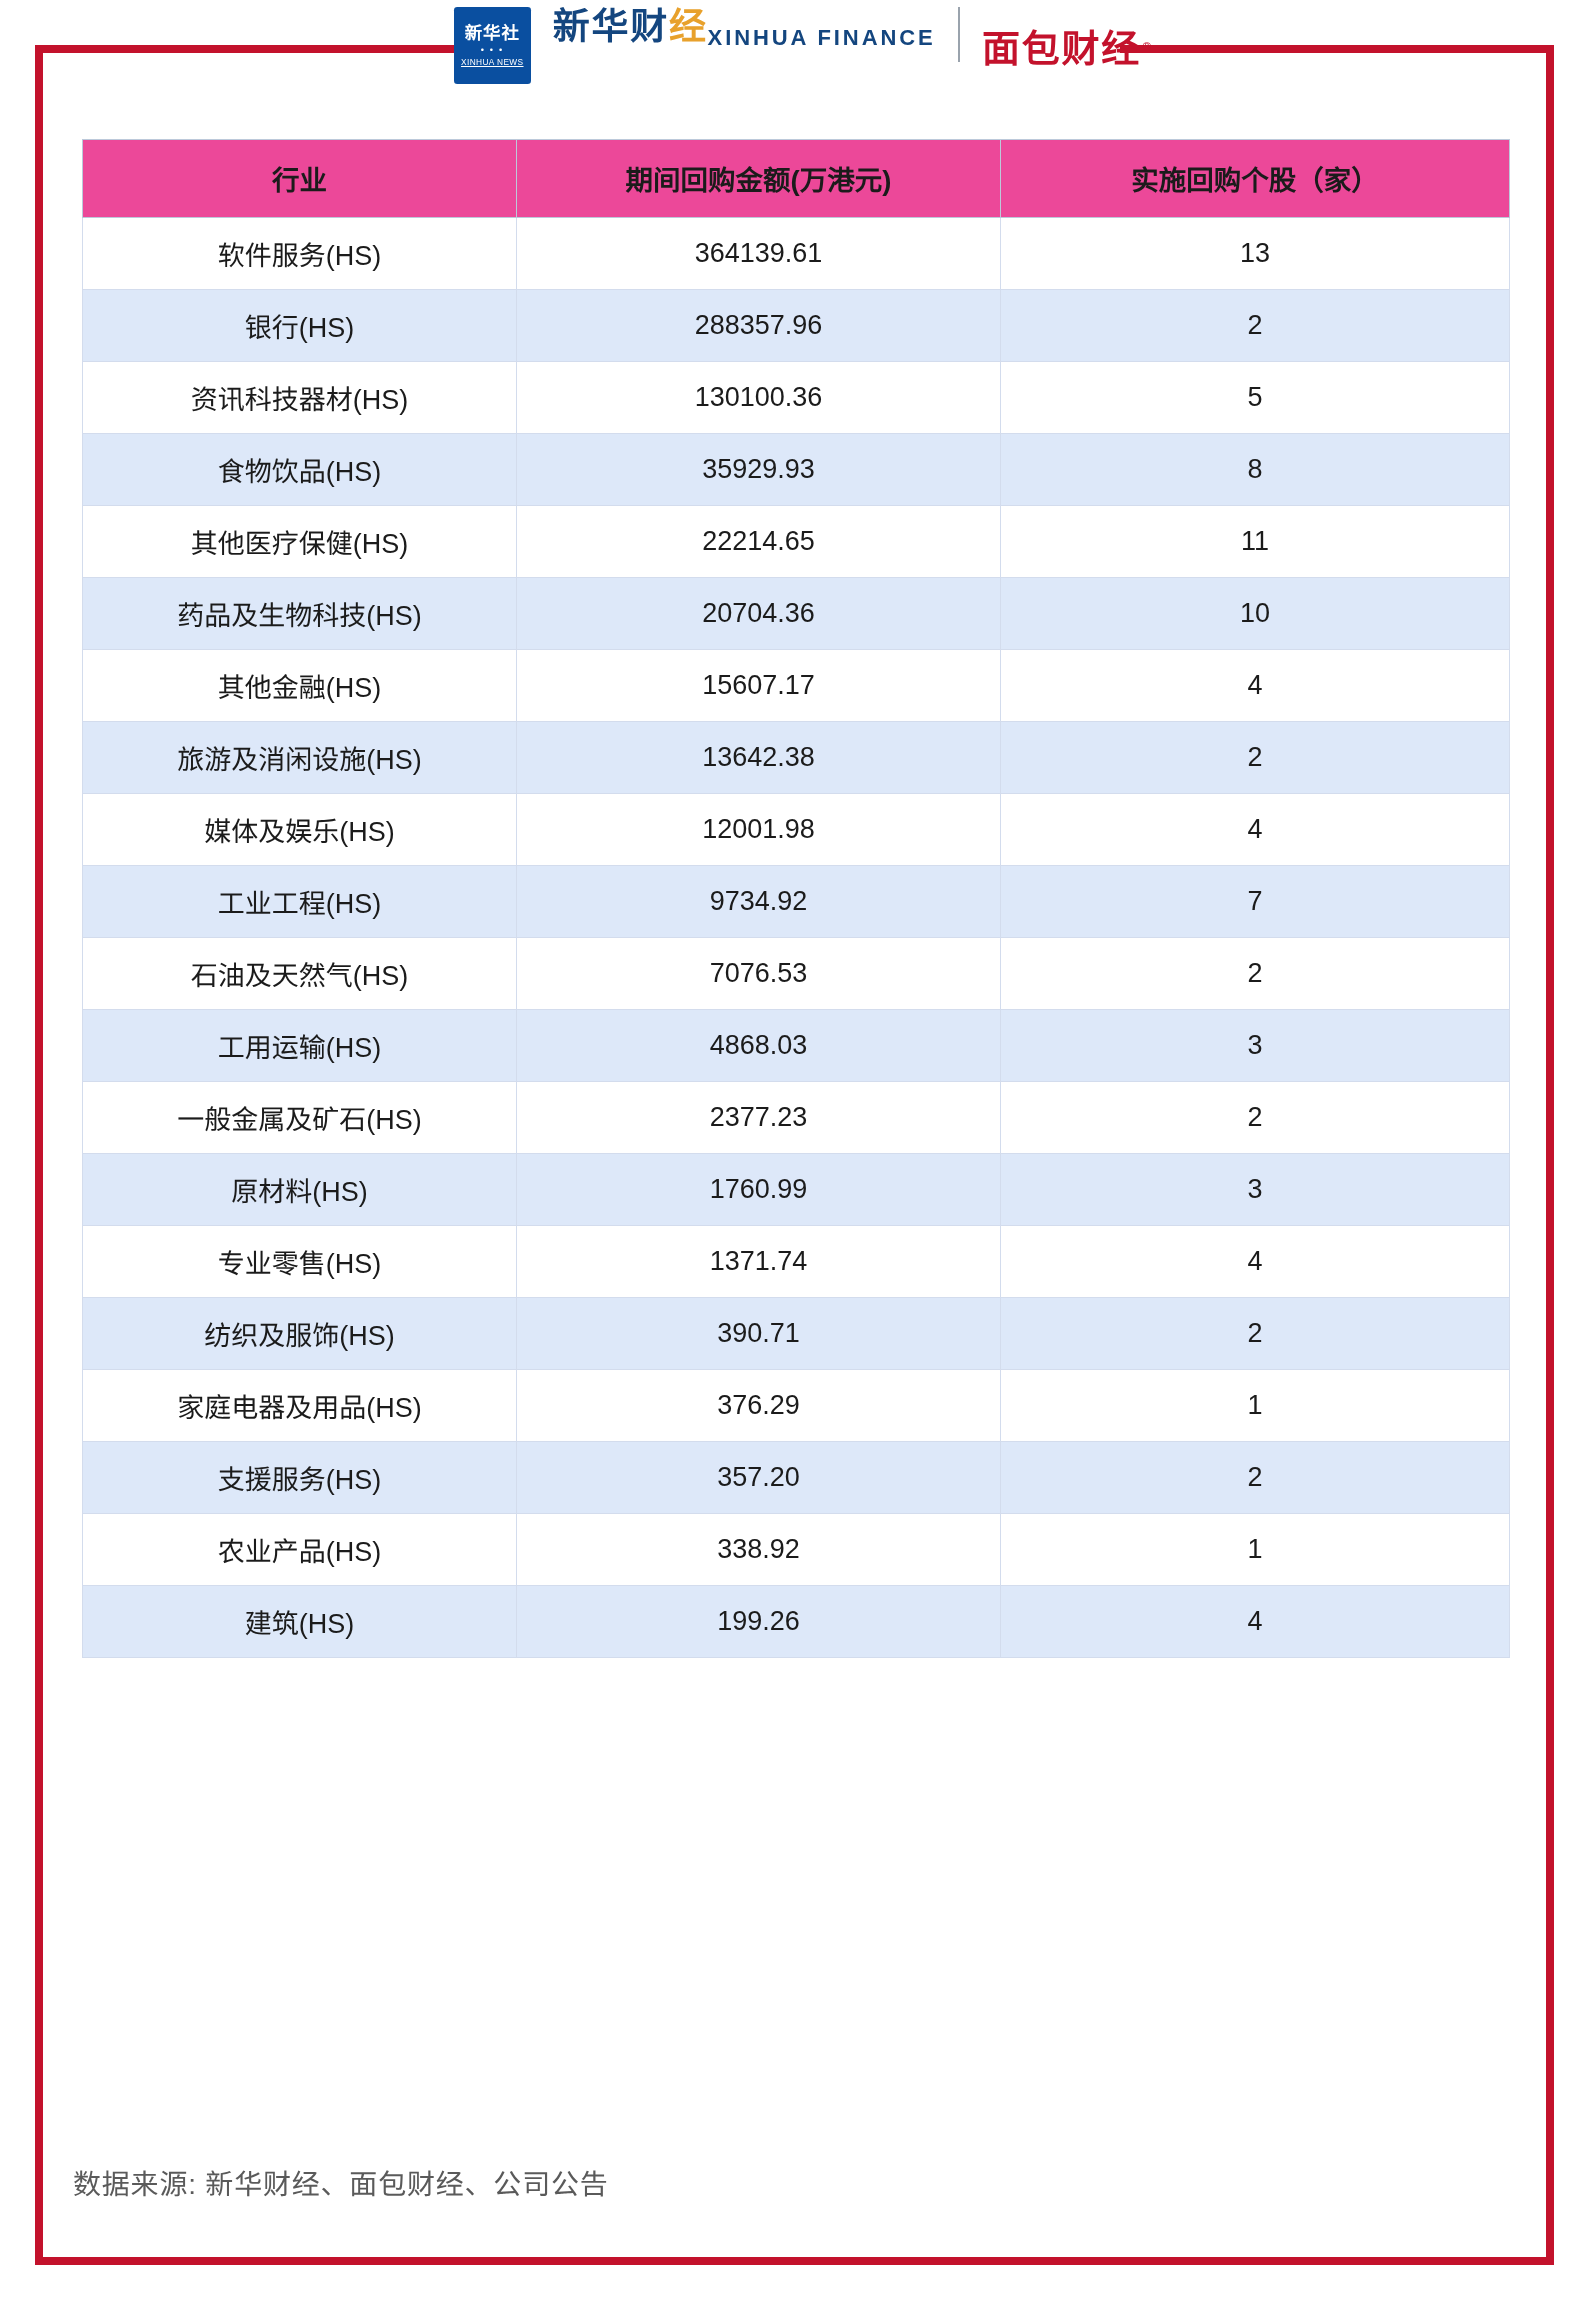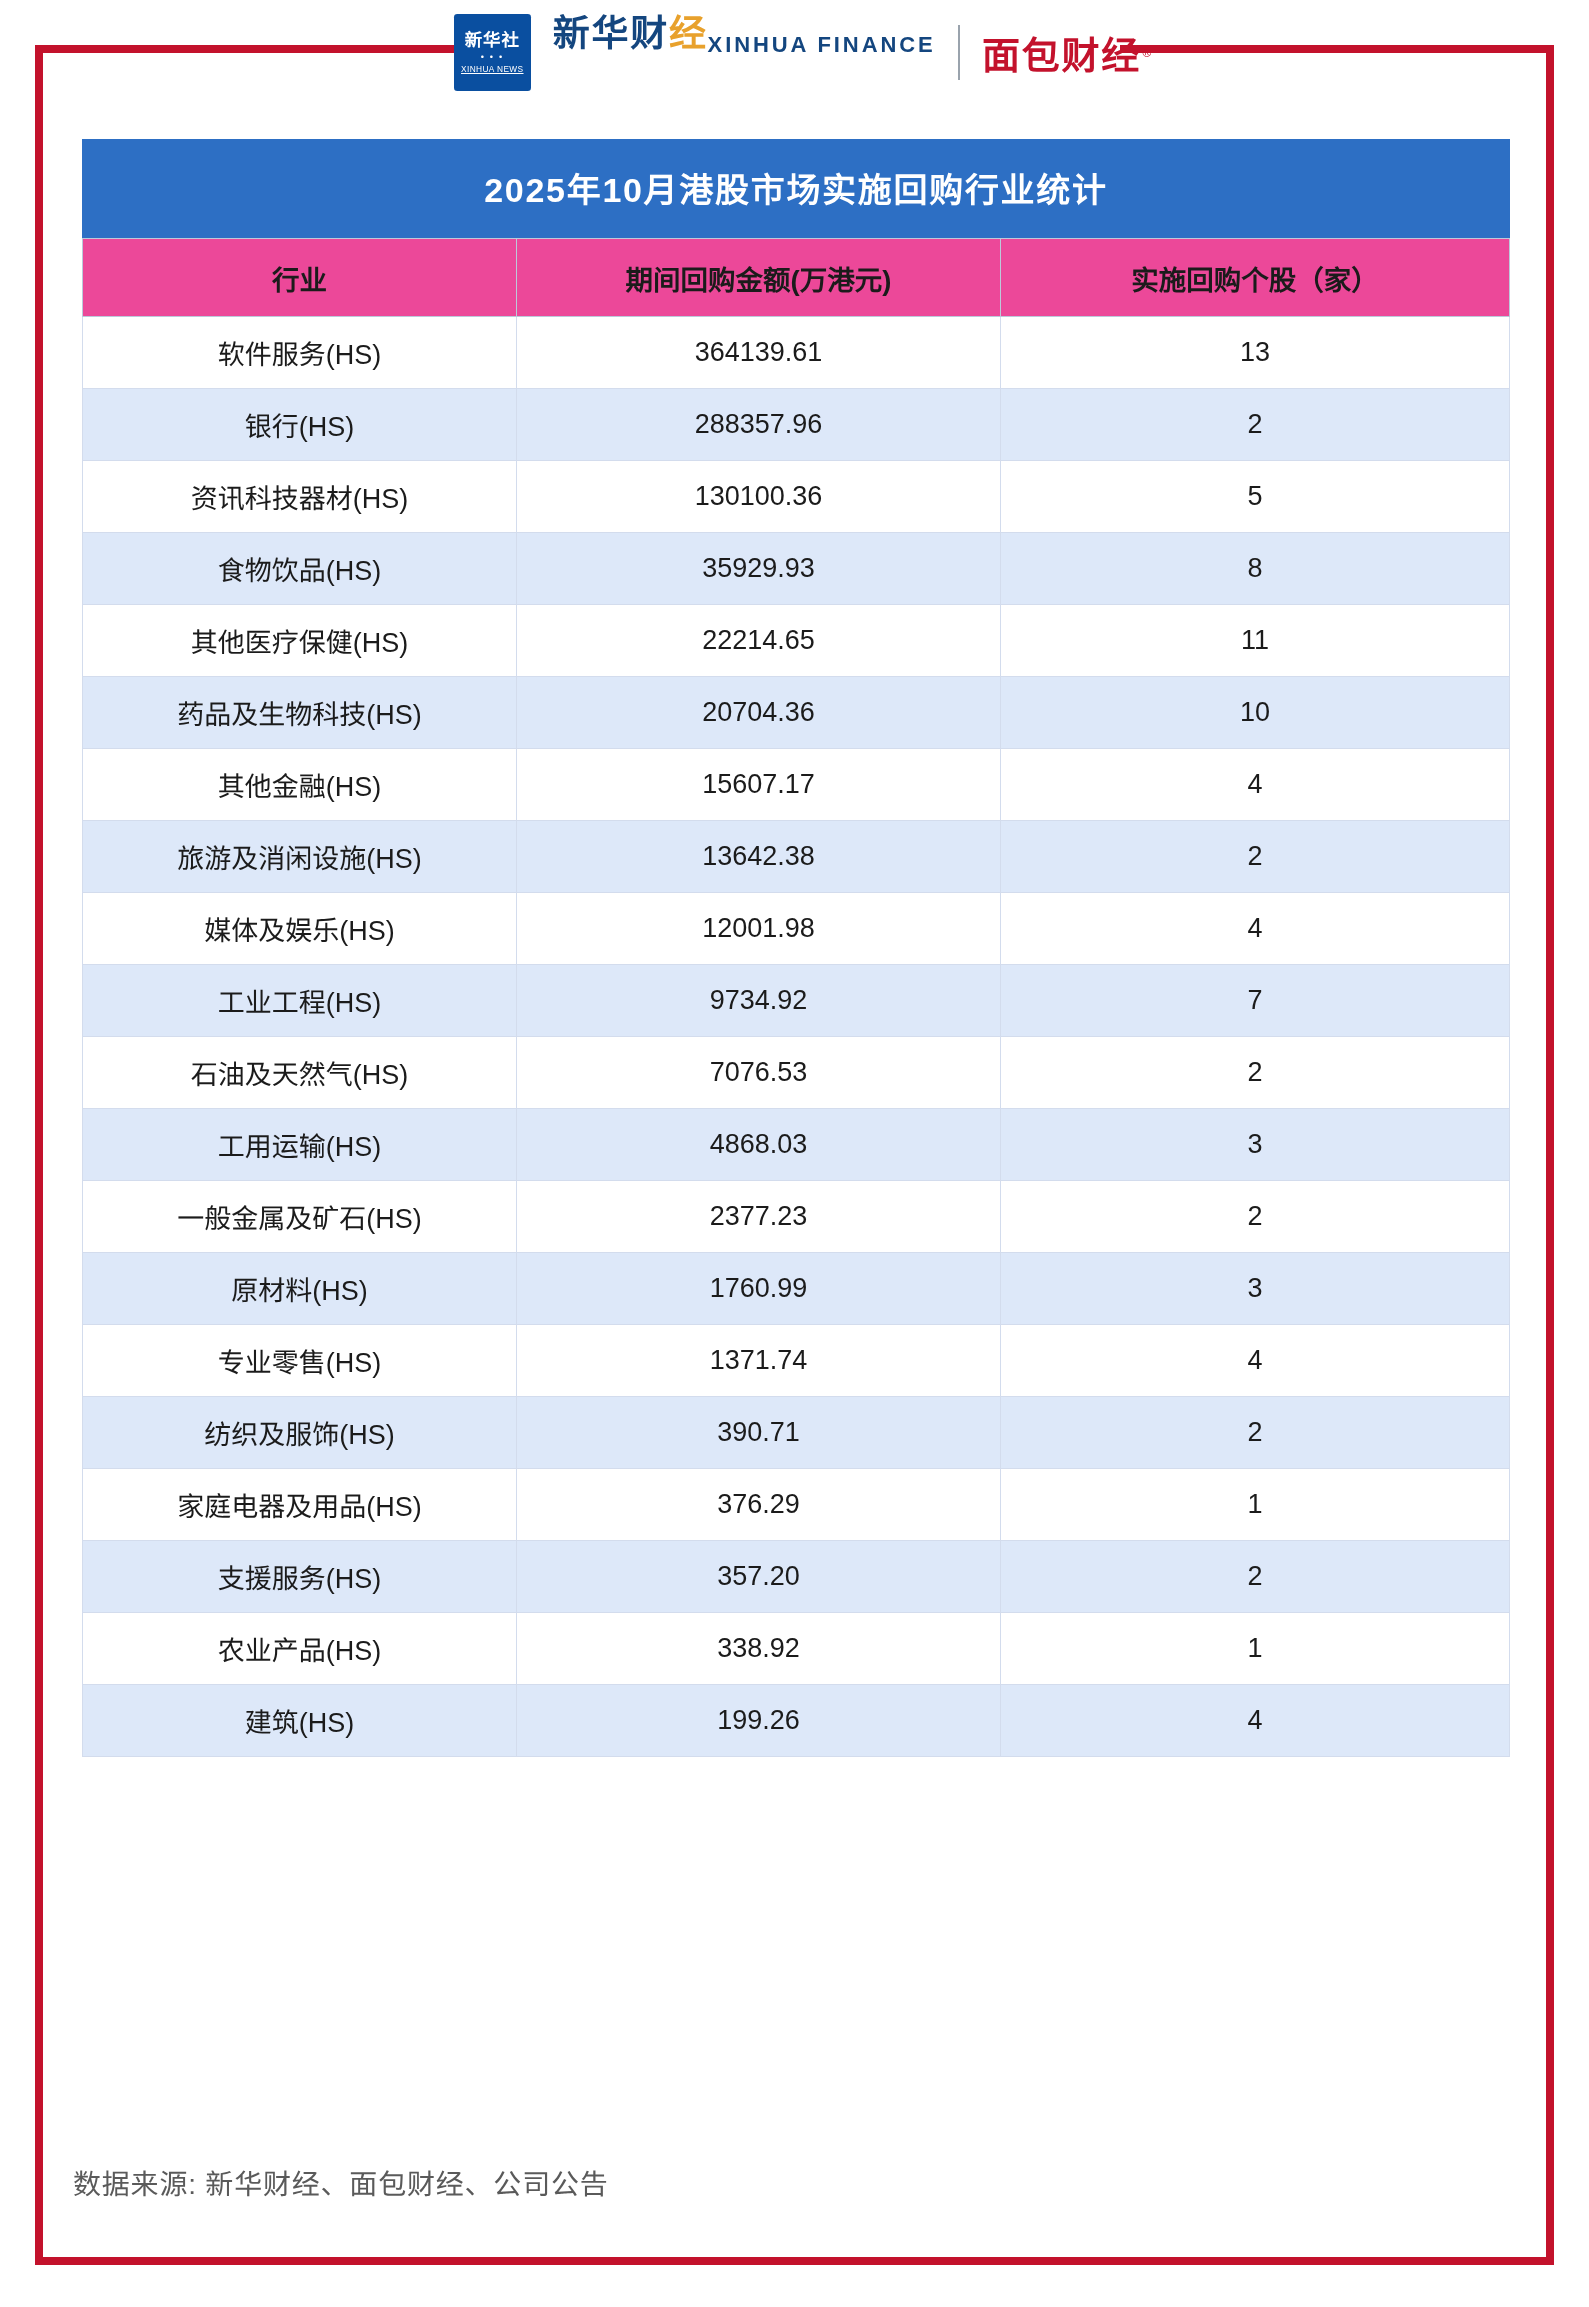--- a/index.html
+++ b/index.html
@@ -58,21 +58,20 @@
   }
 
   
   .header {
     position: absolute;
     left: 16px;
     right: 0;
     top: 6.7px;
     height: 92px;
     display: flex;
-    align-items: center;
     justify-content: center;
     gap: 22px;
   }
   .logo-xinhua-news {
     display: flex;
     flex-direction: column;
     align-items: center;
     justify-content: center;
     width: 77px;
     height: 77px;
@@ -242,21 +241,20 @@
   <div class="logo-mb">
     <span class="cn">面包财经</span>
       <span class="reg">®</span>
   </div>
 </div>
 
 <div class="watermark">读财报</div>
 
 <div class="table-area">
   <table class="stat-table">
-    <caption>2025年10月港股市场实施回购行业统计</caption>
     <colgroup>
       <col class="col-industry">
       <col class="col-amount">
       <col class="col-count">
     </colgroup>
     <thead>
       <tr>
         <th>行业</th>
         <th>期间回购金额(万港元)</th>
         <th>实施回购个股（家）</th>

